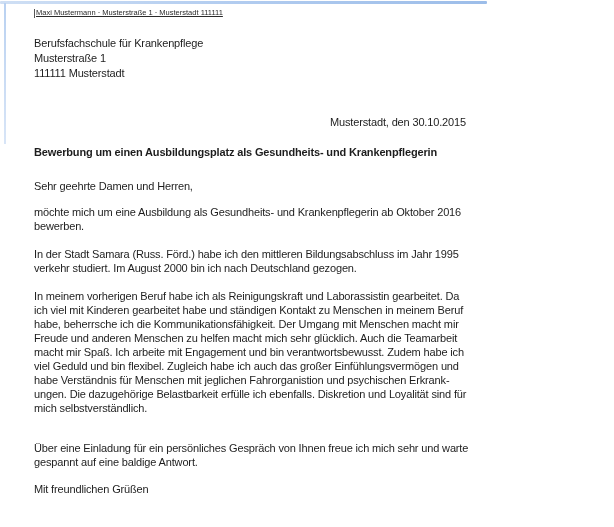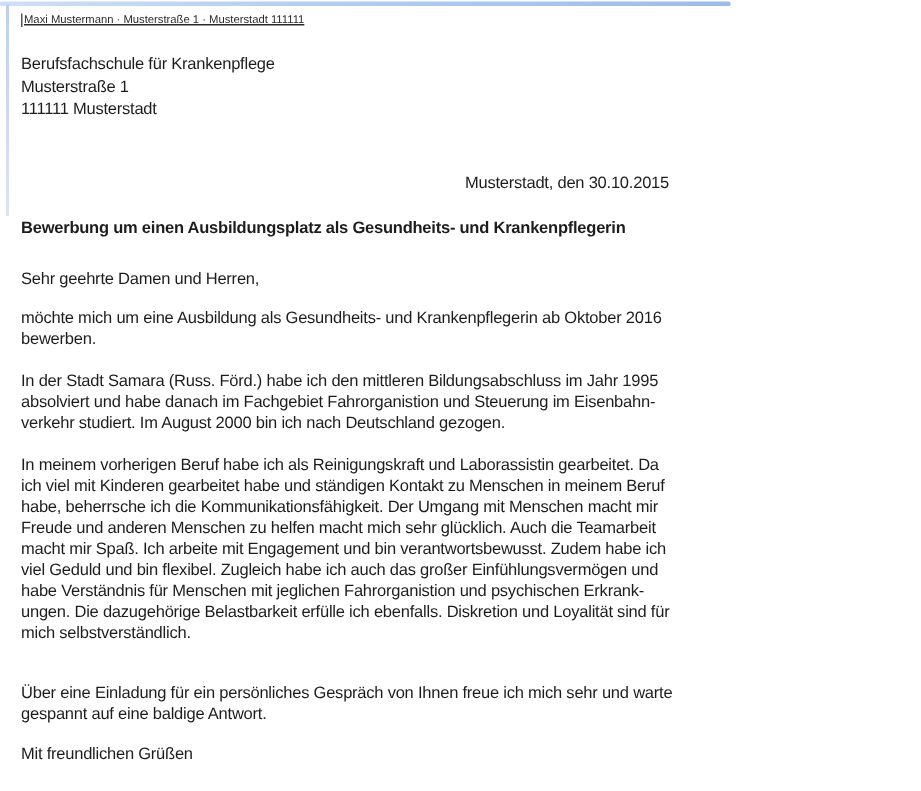--- a/index.html
+++ b/index.html
@@ -28,21 +28,21 @@
   .left-line {
     position: absolute;
     top: 3px;
     left: 4px;
     width: 2px;
     height: 141px;
     background: linear-gradient(to bottom, #b9d1f1, #d8e5f7);
   }
   .content {
     position: absolute;
-    left: 14px;
+    left: 34px;
     top: 8px;
     width: 440px;
     font-size: 11px;
     line-height: 14px;
     letter-spacing: -0.15px;
   }
   .content div { white-space: nowrap; }
   .sender {
     font-size: 7.5px;
     line-height: 10px;
@@ -105,21 +105,20 @@
 
     <div class="salutation">Sehr geehrte Damen und Herren,</div>
 
     <div class="para">
         <div>möchte mich um eine Ausbildung als Gesundheits- und Krankenpflegerin ab Oktober 2016</div>
         <div>bewerben.</div>
       </div>
 
     <div class="para">
         <div>In der Stadt Samara (Russ. Förd.) habe ich den mittleren Bildungsabschluss im Jahr 1995</div>
-        <div>absolviert und habe danach im Fachgebiet Fahrorganistion und Steuerung im Eisenbahn-</div>
         <div>verkehr studiert. Im August 2000 bin ich nach Deutschland gezogen.</div>
       </div>
 
     <div class="para para-last">
         <div>In meinem vorherigen Beruf habe ich als Reinigungskraft und Laborassistin gearbeitet. Da</div>
         <div>ich viel mit Kinderen gearbeitet habe und ständigen Kontakt zu Menschen in meinem Beruf</div>
         <div>habe, beherrsche ich die Kommunikationsfähigkeit. Der Umgang mit Menschen macht mir</div>
         <div>Freude und anderen Menschen zu helfen macht mich sehr glücklich. Auch die Teamarbeit</div>
         <div>macht mir Spaß. Ich arbeite mit Engagement und bin verantwortsbewusst. Zudem habe ich</div>
         <div>viel Geduld und bin flexibel. Zugleich habe ich auch das großer Einfühlungsvermögen und</div>

